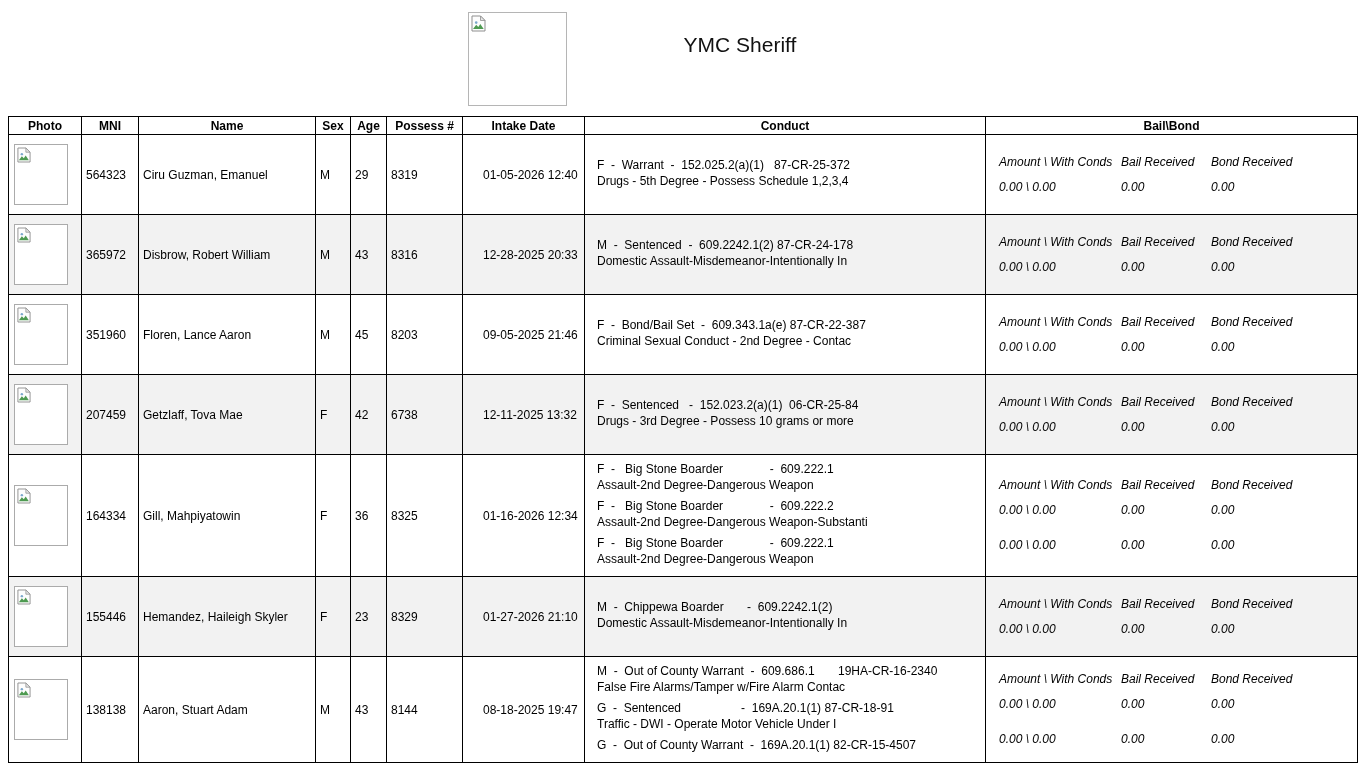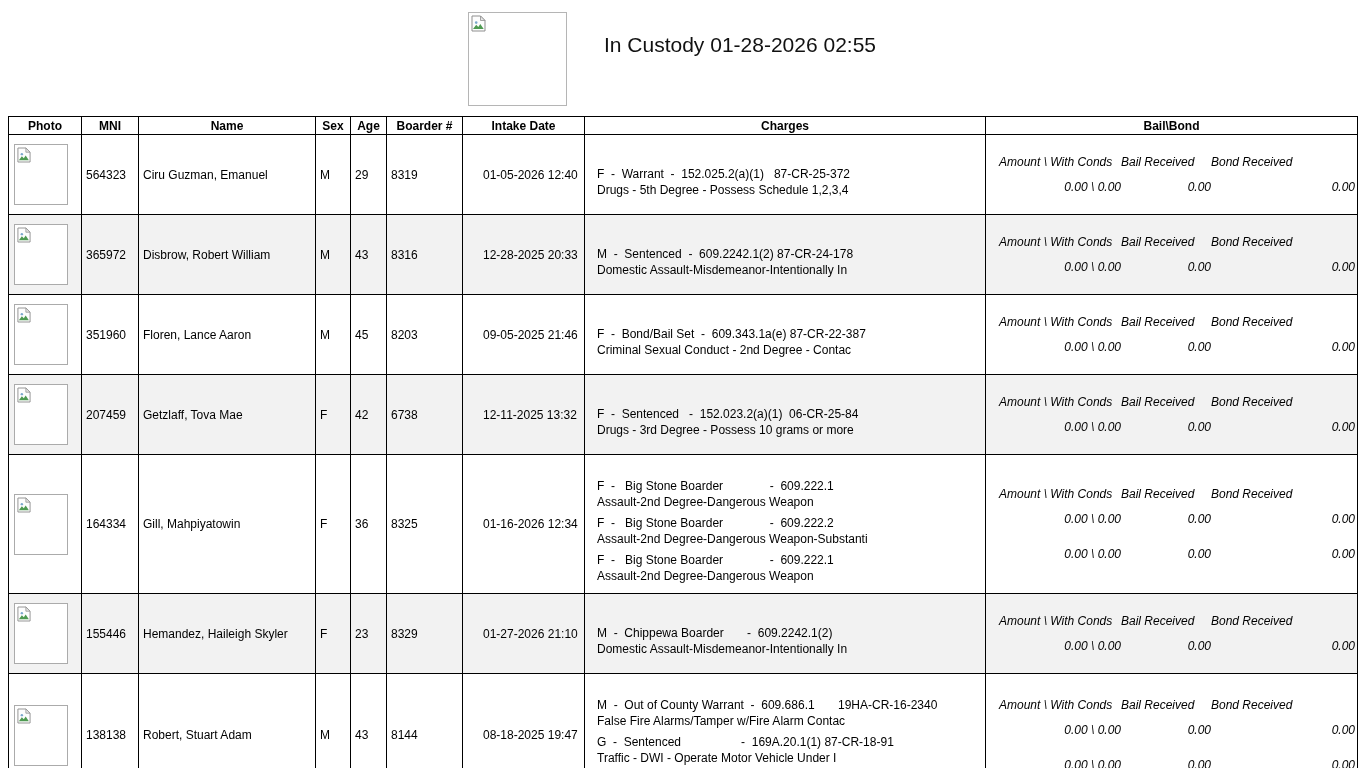--- a/index.html
+++ b/index.html
@@ -37,45 +37,45 @@
   .roster tbody tr { height: 80px; background: #ffffff; }
   .roster tbody tr.alt { background: #f2f2f2; }
   td.cell-photo { padding: 2px 2px; }
   .photo-box {
     width: 54px; height: 61px; margin-left: 3px;
     border: 1px solid #ababab; background: #ffffff; position: relative;
   }
   .photo-box svg { position: absolute; left: 2px; top: 2px; }
   td.cell-mni, td.cell-name, td.cell-sex, td.cell-age, td.cell-booking { padding-left: 4px; }
   td.cell-intake { padding-left: 20px; }
-  td.cell-charges { padding: 18px 2px 4px 12px; }
+  td.cell-charges { padding: 1px 2px 4px 12px; }
   .charge { margin: 5px 0; line-height: 16px; white-space: pre-wrap; }
   td.cell-bail { padding: 4px 2px; }
   .bail-row {
     display: grid; grid-template-columns: 122px 90px auto;
     padding-left: 11px; line-height: 15px; font-style: italic;
   }
   .bail-head { margin-bottom: 10px; }
-  .bail-vals { margin-bottom: 20px; text-align: right; }
+  .bail-vals { margin-bottom: 20px; }
   .bail-vals:last-child { margin-bottom: 0; }
 </style>
 </head>
 <body>
 
 <div class="report-header">
   <div class="logo-box">
     <svg width="15" height="17" viewBox="0 0 15 17">
       <path d="M1 1h8.5l4.5 4.5V16H1z" fill="#fdfdfd" stroke="#8f8f8f" stroke-width="1"></path>
       <path d="M9.5 1l4.5 4.5H9.5z" fill="#e6e6e6" stroke="#8f8f8f" stroke-width="0.8"></path>
       <circle cx="5.2" cy="7.6" r="1.3" fill="#7ba7cc"></circle>
       <path d="M2 14l3.2-4.2 2.1 2.1 2-2.8 3.4 4.9z" fill="#4e9a51"></path>
     </svg>
   </div>
   <div class="title-block">
-    <div>In Custody 01-28-2026 02:55</div>
+    <div>YMC Sheriff</div>
   </div>
 </div>
 
 <table class="roster">
   <colgroup>
     <col style="width:73px">
       <col style="width:57px">
       <col style="width:177px">
     <col style="width:35px">
       <col style="width:36px">
@@ -84,23 +84,23 @@
       <col style="width:401px">
       <col>
   </colgroup>
   <thead>
     <tr>
       <th>Photo</th>
       <th>MNI</th>
       <th>Name</th>
       <th>Sex</th>
       <th>Age</th>
-      <th>Boarder #</th>
+      <th>Possess #</th>
       <th>Intake Date</th>
-      <th>Charges</th>
+      <th>Conduct</th>
       <th>Bail\Bond</th>
     </tr>
   </thead>
   <tbody>
       <tr>
         <td class="cell-photo">
           <div class="photo-box">
             <svg width="14" height="16" viewBox="0 0 15 17">
               <path d="M1 1h8.5l4.5 4.5V16H1z" fill="#fdfdfd" stroke="#8f8f8f" stroke-width="1"></path>
               <path d="M9.5 1l4.5 4.5H9.5z" fill="#e6e6e6" stroke="#8f8f8f" stroke-width="0.8"></path>
@@ -308,21 +308,21 @@
           <div class="photo-box">
             <svg width="14" height="16" viewBox="0 0 15 17">
               <path d="M1 1h8.5l4.5 4.5V16H1z" fill="#fdfdfd" stroke="#8f8f8f" stroke-width="1"></path>
               <path d="M9.5 1l4.5 4.5H9.5z" fill="#e6e6e6" stroke="#8f8f8f" stroke-width="0.8"></path>
               <circle cx="5.2" cy="7.6" r="1.3" fill="#7ba7cc"></circle>
               <path d="M2 14l3.2-4.2 2.1 2.1 2-2.8 3.4 4.9z" fill="#4e9a51"></path>
             </svg>
           </div>
         </td>
         <td class="cell-mni">138138</td>
-        <td class="cell-name">Robert, Stuart Adam</td>
+        <td class="cell-name">Aaron, Stuart Adam</td>
         <td class="cell-sex">M</td>
         <td class="cell-age">43</td>
         <td class="cell-booking">8144</td>
         <td class="cell-intake">08-18-2025 19:47</td>
         <td class="cell-charges">
           <div class="charge"><div class="c1">M  -  Out of County Warrant  -  609.686.1       19HA-CR-16-2340</div><div class="c2">False Fire Alarms/Tamper w/Fire Alarm Contac</div></div>
           <div class="charge"><div class="c1">G  -  Sentenced                  -  169A.20.1(1) 87-CR-18-91</div><div class="c2">Traffic - DWI - Operate Motor Vehicle Under I</div></div>
           <div class="charge"><div class="c1">G  -  Out of County Warrant  -  169A.20.1(1) 82-CR-15-4507</div></div>
         </td>
         <td class="cell-bail">

